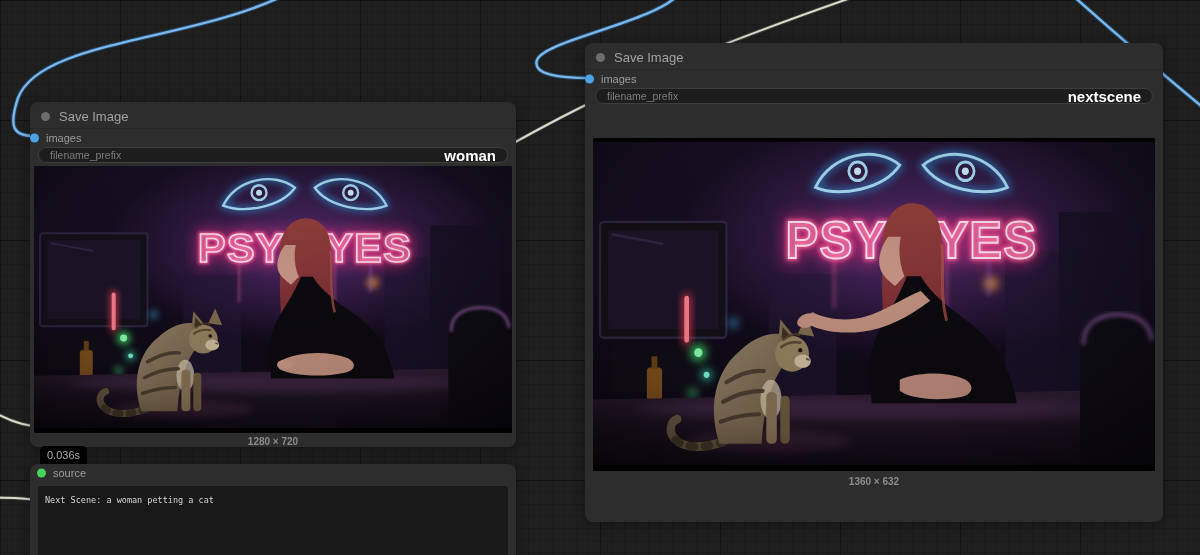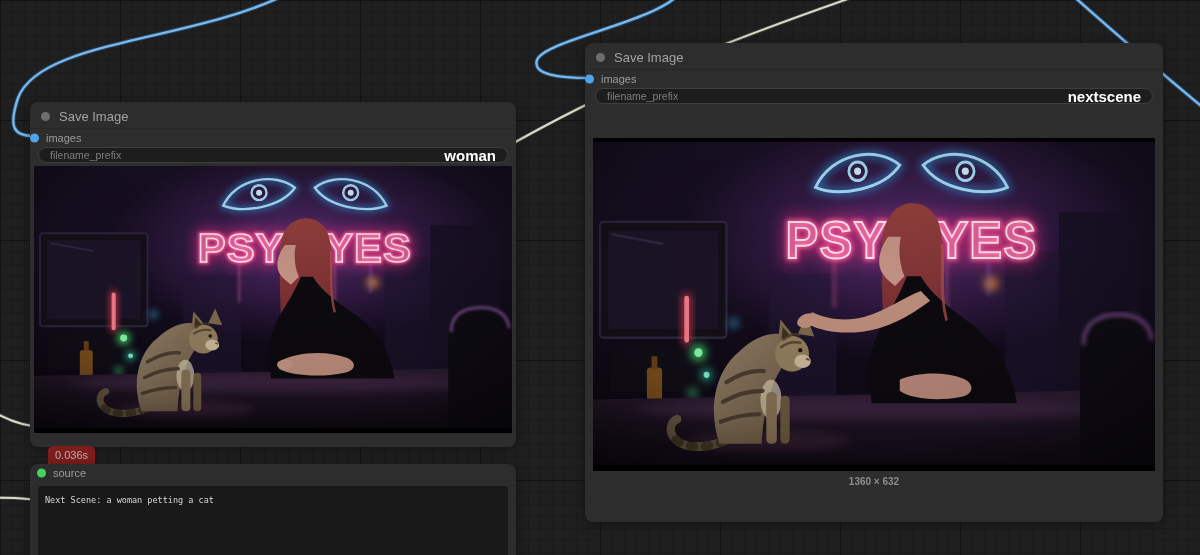--- a/index.html
+++ b/index.html
@@ -33,21 +33,21 @@
   .node-right .widget-pill{margin:0 10px;}
   .widget-name{font-size:10.5px;color:#7d7d7d;}
   .widget-value{font-size:15px;color:#ffffff;font-weight:bold;}
   .preview{background:#000;border-radius:2px;overflow:hidden;}
   .node-left .preview{margin:3px 4px 0;width:478px;height:267px;}
   .node-right .preview{margin:34px 8px 0;width:562px;height:333px;}
   .preview svg{display:block;width:100%;height:100%;}
   .caption{text-align:center;font-size:10px;font-weight:bold;color:#8d8d8d;}
   .node-left .caption{margin-top:2px;line-height:13px;}
   .node-right .caption{margin-top:4px;line-height:13px;}
-  .badge{position:absolute;left:48px;top:446px;z-index:2;background:#7f1d1d;color:#b3b3b3;
+  .badge{position:absolute;left:40px;top:446px;z-index:2;background:#000000;color:#b3b3b3;
          font-size:11px;line-height:18px;height:18px;padding:0 7px;border-radius:5px 5px 0 0;}
   .prompt-box{margin:4px 8px;background:#191919;border-radius:3px;padding:9px 7px;
               font-family:"DejaVu Sans Mono",monospace;font-size:8.5px;color:#d6d6d6;height:70px;}
 </style>
 </head>
 <body>
 
 <svg class="wires">
   <g fill="none">
     <path d="M 862 -6 C 770 26, 660 66, 560 118 C 430 186, 200 330, 108 402 C 78 430, 35 436, -6 412" stroke="#6e6e64" stroke-width="3.6" opacity=".5"></path>
@@ -209,20 +209,21 @@
 
  <path d="M 246 198 C 262 188 294 186 314 194 C 324 198 324 207 312 209 C 286 215 256 211 246 205 Z" fill="#bd8e7c"></path>
  <ellipse cx="252" cy="201" rx="8" ry="5" fill="#c49684"></ellipse>
 
 </g>
 <rect width="480" height="270" fill="url(#vg-s0)"></rect>
 <rect y="265" width="480" height="5" fill="#000"></rect>
 
 </svg>
     </div>
+  <div class="caption">1280 × 720</div>
 </div>
 
 <div class="badge">0.036s</div>
 
 <div class="node prompt" style="left:30px;top:464px;width:486px;height:130px;">
   <div class="port-row">
     <span class="port port-green"></span>
     <span class="port-label">source</span>
   </div>
   <div class="prompt-box">Next Scene: a woman petting a cat</div>

